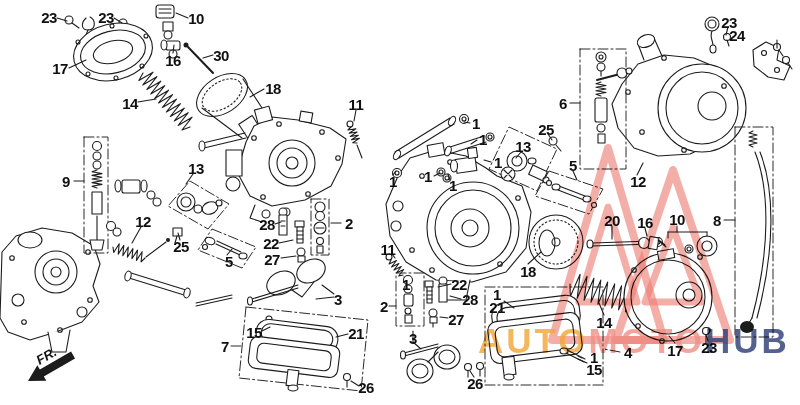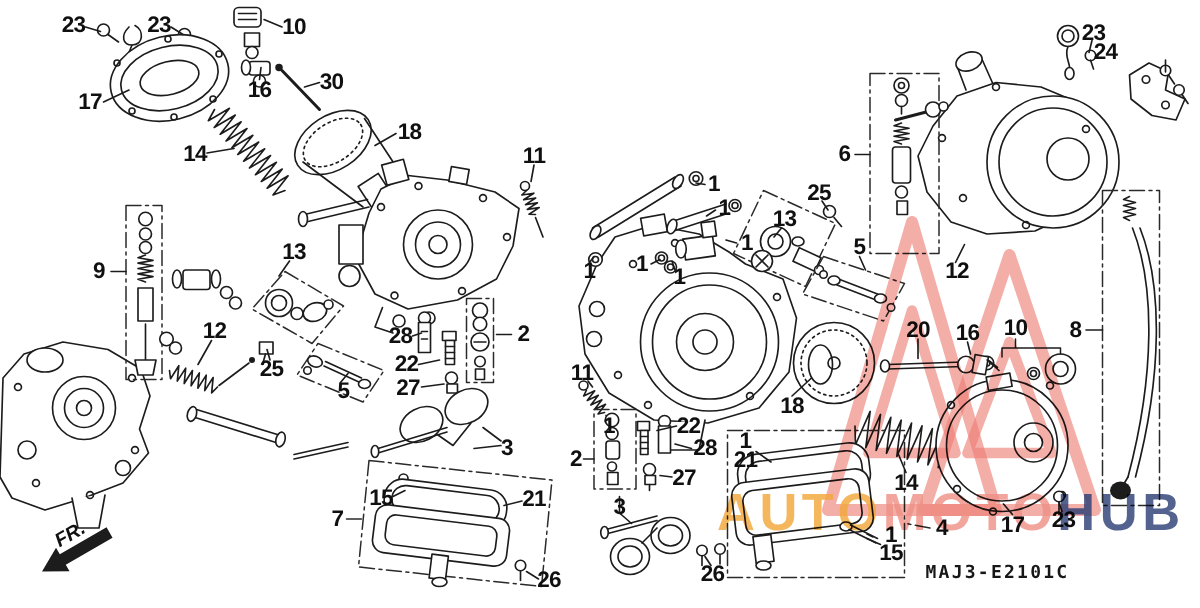--- a/index.html
+++ b/index.html
@@ -515,21 +515,20 @@
       <div class="callout" style="left: 497px; top: 294px;">1</div>
       <div class="callout" style="left: 497px; top: 307px;">21</div>
       <div class="callout" style="left: 604px; top: 322px;">14</div>
       <div class="callout" style="left: 594px; top: 357px;">1</div>
       <div class="callout" style="left: 594px; top: 369px;">15</div>
       <div class="callout" style="left: 628px; top: 352px;">4</div>
       <div class="callout" style="left: 675px; top: 350px;">17</div>
       <div class="callout" style="left: 709px; top: 347px;">23</div>
     </div>
 
-<div id="code-label">MAJ3-E2101C</div>
 
 <svg id="watermark" width="800" height="405" viewBox="0 0 800 405">
   <g>
     <polygon points="608,148 552,340 664,340" stroke-width="8"></polygon>
     <polygon points="608,207 579,302 637,302" stroke-width="7"></polygon>
     <polygon points="673,170 616,340 730,340" stroke-width="8"></polygon>
     <polygon points="673,228 645,302 701,302" stroke-width="7"></polygon>
   </g>
   <text x="478" y="353"><tspan fill="#f3a73a">AUTO</tspan><tspan fill="#ef9186">MOTO</tspan><tspan fill="#2e4076">HUB</tspan></text>
 </svg>

